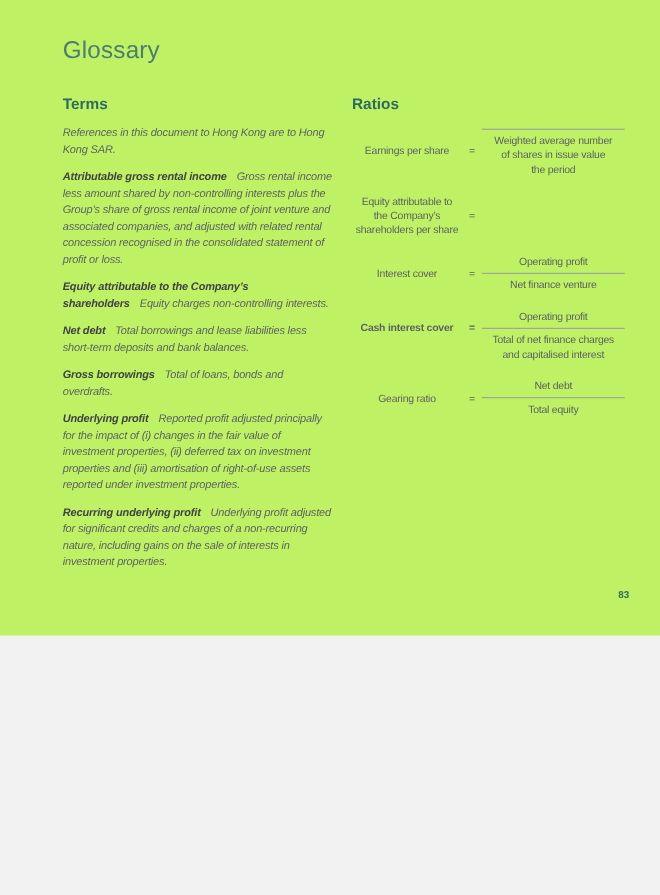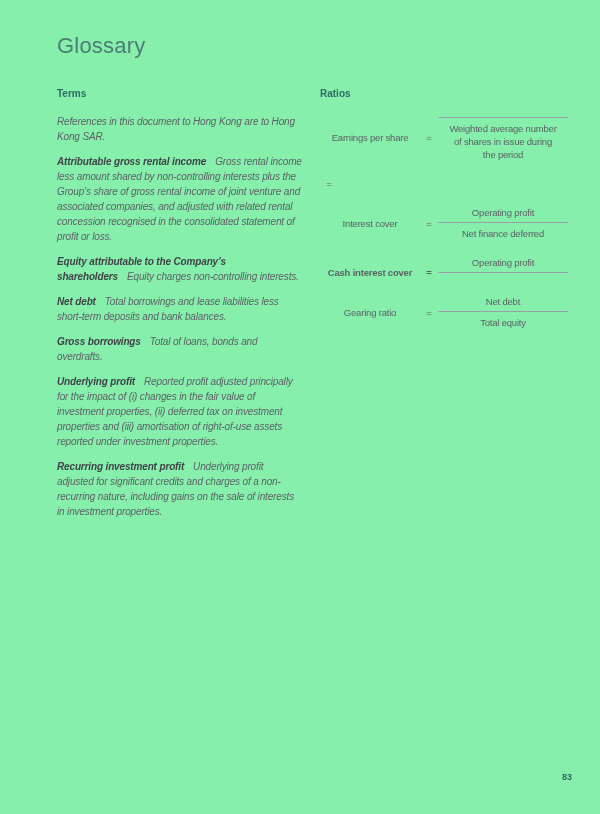--- a/index.html
+++ b/index.html
@@ -1,22 +1,22 @@
 <!DOCTYPE html>
 <html><head>
 <meta charset="utf-8">
 <style>
   * { box-sizing: border-box; margin: 0; padding: 0; }
   html, body { background: #f2f2f2; }
   .page {
     position: relative;
     width: 600px;
-    height: 814px;
+    height: 578px;
     margin: 0 auto;
-    background: #86efac;
+    background: #bef264;
     font-family: "Liberation Sans", sans-serif;
     overflow: hidden;
   }
   .title {
     position: absolute;
     left: 57px;
     top: 32px;
     font-size: 22px;
     line-height: 28px;
     font-weight: 400;
@@ -26,21 +26,21 @@
   .columns {
     position: absolute;
     left: 57px;
     top: 88px;
     display: flex;
     align-items: flex-start;
   }
   .col-left { width: 245px; }
   .col-right { width: 250px; margin-left: 18px; }
   h2.colhead {
-    font-size: 10px;
+    font-size: 14px;
     line-height: 12px;
     font-weight: 700;
     color: #2e6b60;
     margin: 0 0 14px 0;
   }
   .col-left p {
     font-size: 10px;
     line-height: 15px;
     color: #5d6165;
     letter-spacing: -0.15px;
@@ -109,57 +109,62 @@
       <p><b class="term">Attributable gross rental income</b><span>Gross rental income less amount shared by non-controlling interests plus the Group’s share of gross rental income of joint venture and associated companies, and adjusted with related rental concession recognised in the consolidated statement of profit or loss.</span></p>
 
       <p><b class="term">Equity attributable to the Company’s shareholders</b><span>Equity charges non-controlling interests.</span></p>
 
       <p><b class="term">Net debt</b><span>Total borrowings and lease liabilities less short-term deposits and bank balances.</span></p>
 
       <p><b class="term">Gross borrowings</b><span>Total of loans, bonds and overdrafts.</span></p>
 
       <p><b class="term">Underlying profit</b><span>Reported profit adjusted principally for the impact of (i) changes in the fair value of investment properties, (ii) deferred tax on investment properties and (iii) amortisation of right-of-use assets reported under investment properties.</span></p>
 
-      <p><b class="term">Recurring investment profit</b><span>Underlying profit adjusted for significant credits and charges of a non-recurring nature, including gains on the sale of interests in investment properties.</span></p>
+      <p><b class="term">Recurring underlying profit</b><span>Underlying profit adjusted for significant credits and charges of a non-recurring nature, including gains on the sale of interests in investment properties.</span></p>
     </section>
 
     <section class="col-right">
       <h2 class="colhead">Ratios</h2>
 
       <div class="ratio">
         <div class="rlabel">Earnings per share</div>
         <div class="req">=</div>
         <div class="rfrac">
           <div class="fline"></div>
           <div class="den">Weighted average number
-of shares in issue during
+of shares in issue value
 the period</div>
         </div>
       </div>
 
       <div class="ratio">
+        <div class="rlabel">Equity attributable to
+the Company’s
+shareholders per share</div>
         <div class="req">=</div>
       </div>
 
       <div class="ratio">
         <div class="rlabel">Interest cover</div>
         <div class="req">=</div>
         <div class="rfrac">
           <div class="num">Operating profit</div>
           <div class="fline"></div>
-          <div class="den">Net finance deferred</div>
+          <div class="den">Net finance venture</div>
         </div>
       </div>
 
       <div class="ratio align-top">
         <div class="rlabel">Cash interest cover</div>
         <div class="req">=</div>
         <div class="rfrac">
           <div class="num">Operating profit</div>
           <div class="fline"></div>
+          <div class="den">Total of net finance charges
+and capitalised interest</div>
         </div>
       </div>
 
       <div class="ratio">
         <div class="rlabel">Gearing ratio</div>
         <div class="req">=</div>
         <div class="rfrac">
           <div class="num">Net debt</div>
           <div class="fline"></div>
           <div class="den">Total equity</div>

